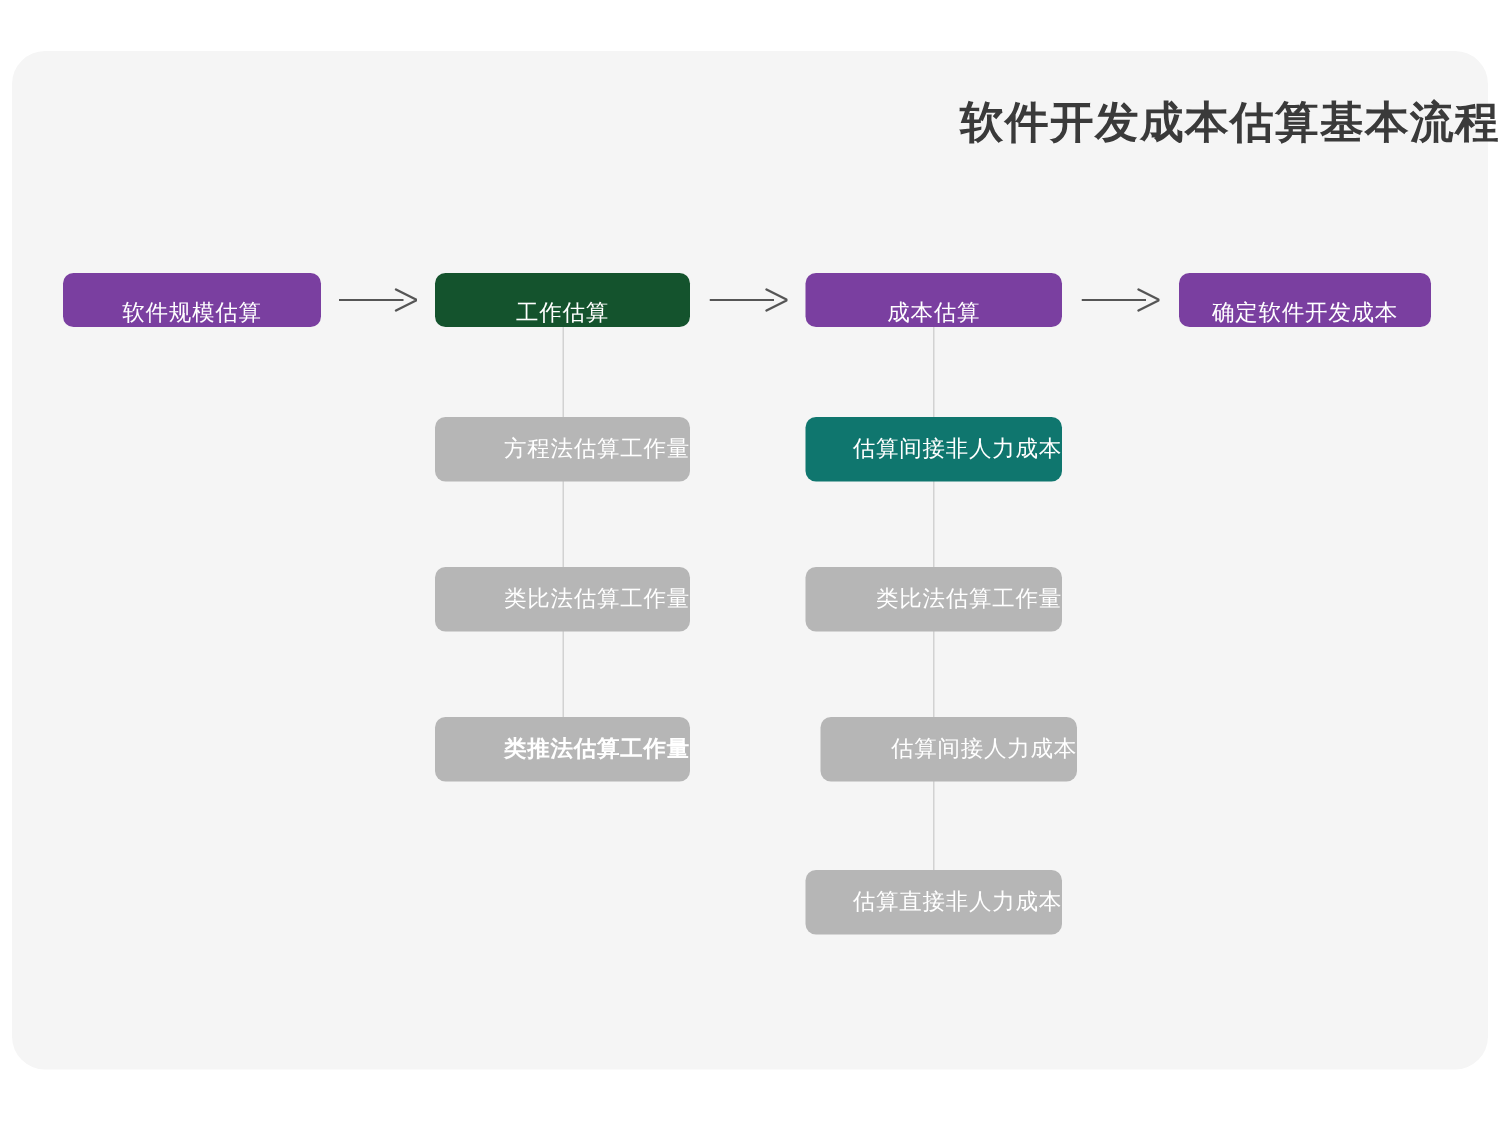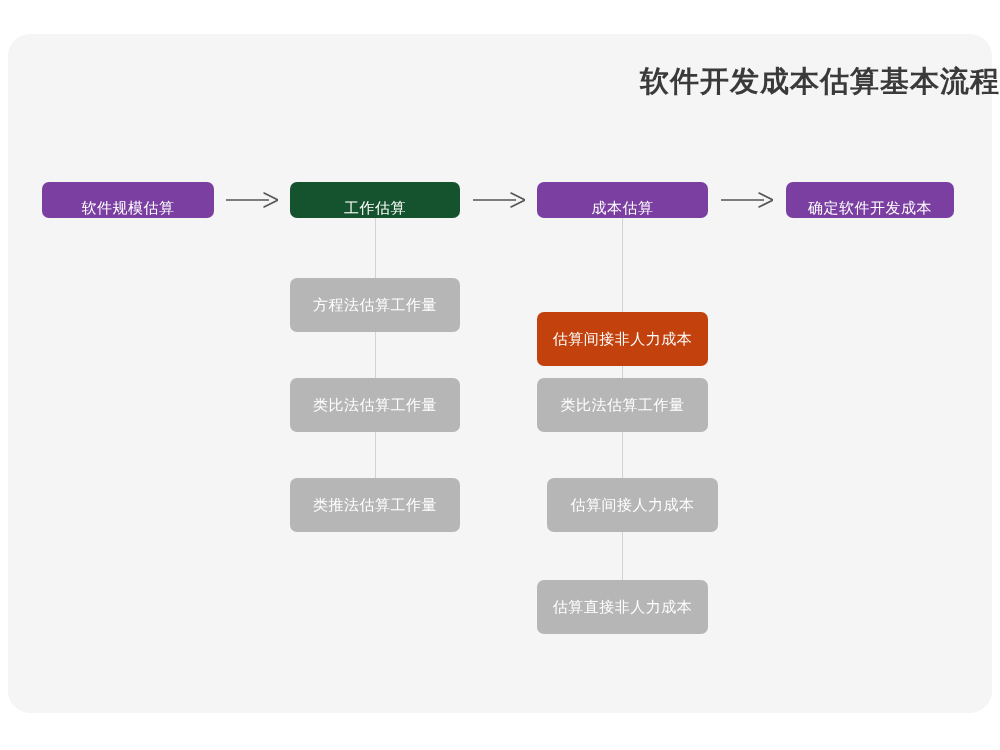--- a/index.html
+++ b/index.html
@@ -33,28 +33,28 @@
     border-radius:7px;
     color:#ffffff;
     font-size:15px;
     display:flex;
     align-items:flex-end;
     justify-content:center;
     letter-spacing:0.5px;
   }
   .sub {
     position:absolute;
-    height:54px;
+    height:43px;
     background:#b6b6b6;
     border-radius:7px;
     color:#ffffff;
     font-size:15px;
     display:flex;
     align-items:center;
-    justify-content:center;
+    justify-content:flex-end;
     letter-spacing:0.5px;
   }
   .vline {
     position:absolute;
     width:1px;
     background:#d2d2d2;
   }
   .arrow {
     position:absolute;
     height:20px;
@@ -102,24 +102,24 @@
         <line x1="0" y1="10" x2="43" y2="10" stroke="#555555" stroke-width="1.4"></line>
         <polyline points="38,3 52,10 38,17" fill="none" stroke="#555555" stroke-width="1.6" stroke-linecap="round" stroke-linejoin="round"></polyline>
       </svg>
     </div>
     <div class="sub" style="left: 290px; top: 278px; width: 170px; background: rgb(182, 182, 182);">
       <span>方程法估算工作量</span>
     </div>
     <div class="sub" style="left: 290px; top: 378px; width: 170px; background: rgb(182, 182, 182);">
       <span>类比法估算工作量</span>
     </div>
-    <div class="sub" style="left: 290px; top: 478px; width: 170px; background: rgb(182, 182, 182);">
+    <div class="sub" style="left: 290px; top: 478px; width: 170px; background: rgb(182, 182, 182); font-weight: bold;">
       <span>类推法估算工作量</span>
     </div>
-    <div class="sub" style="left: 537px; top: 278px; width: 171px; background: #c2410c; margin-top: 34px;">
+    <div class="sub" style="left: 537px; top: 278px; width: 171px; background: #0f766e;">
       <span>估算间接非人力成本</span>
     </div>
     <div class="sub" style="left: 537px; top: 378px; width: 171px; background: rgb(182, 182, 182);">
       <span>类比法估算工作量</span>
     </div>
     <div class="sub" style="left: 537px; top: 478px; width: 171px; background: rgb(182, 182, 182); margin-left: 10px;">
       <span>估算间接人力成本</span>
     </div>
     <div class="sub" style="left: 537px; top: 580px; width: 171px; background: rgb(182, 182, 182);">
       <span>估算直接非人力成本</span>

